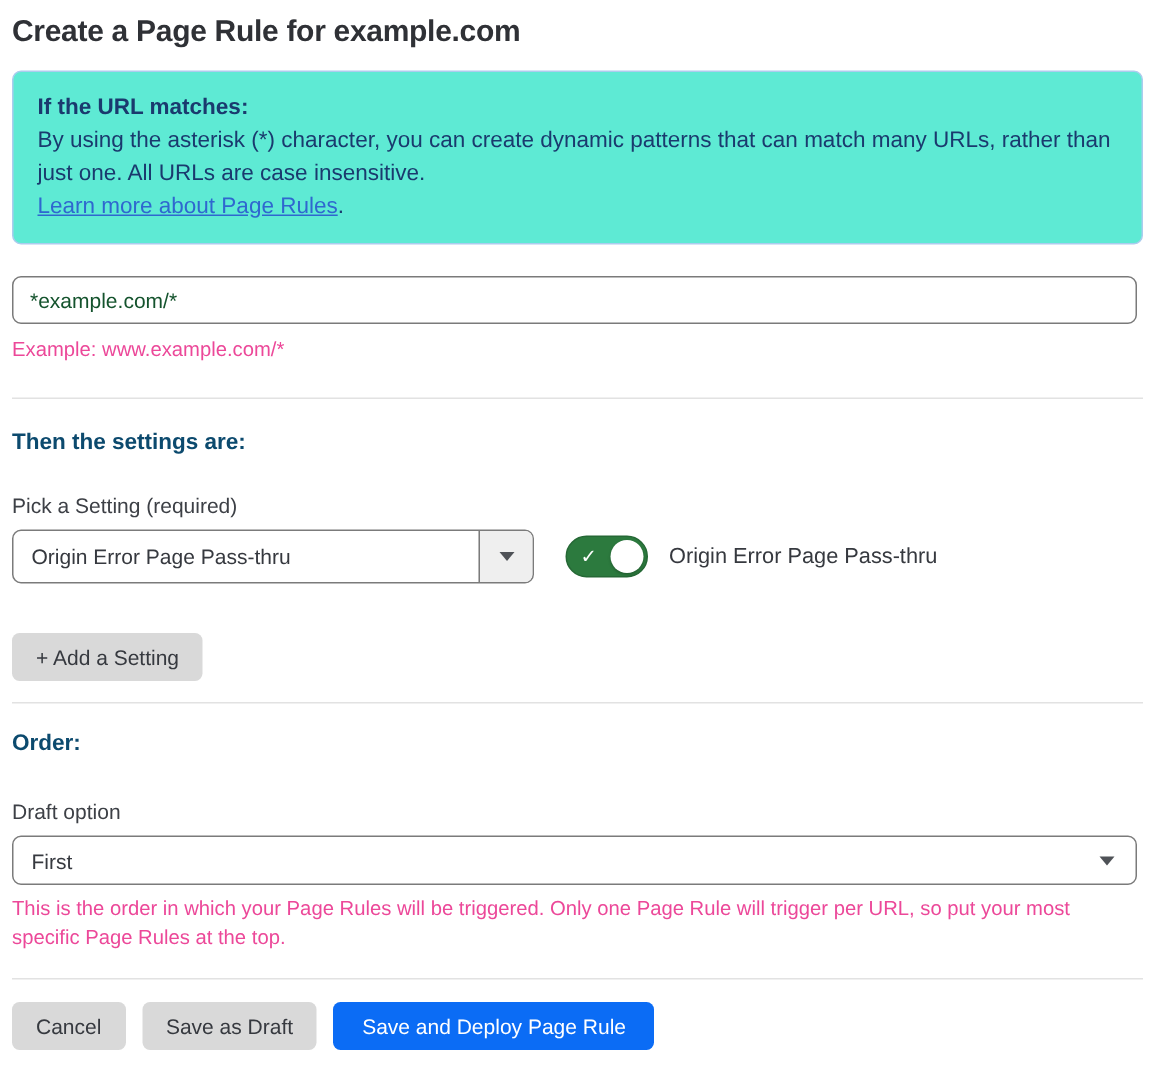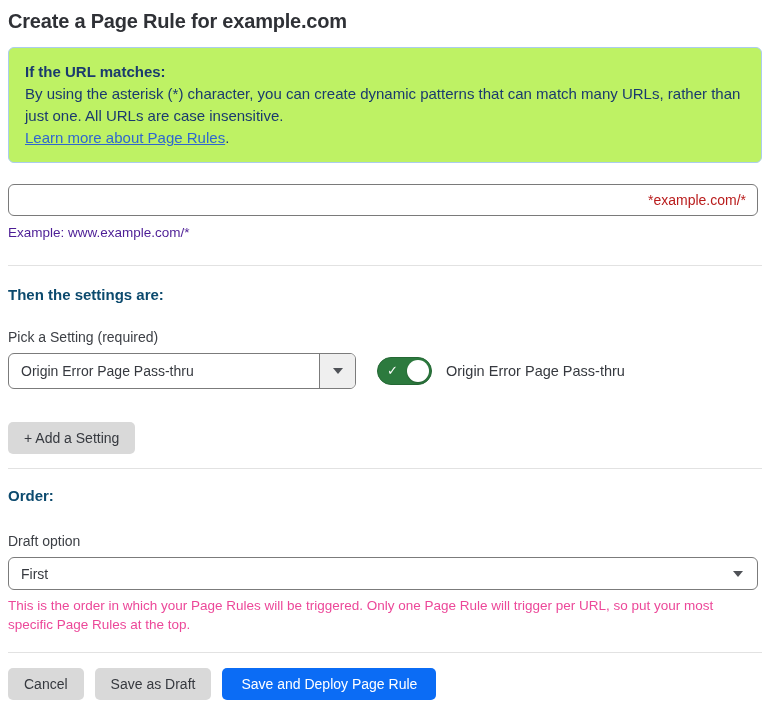--- a/index.html
+++ b/index.html
@@ -15,21 +15,21 @@
     overflow: hidden;
   }
   .page-title {
     font-size: 20px;
     font-weight: 700;
     color: #2f3136;
     margin: 2px 0 14px 0;
     letter-spacing: -0.2px;
   }
   .info-box {
-    background: #bef264;
+    background: #5eead4;
     border: 1px solid #abccee;
     border-radius: 6px;
     padding: 13px 16px;
     font-size: 15px;
     line-height: 22px;
     color: #1a3a6e;
     margin-bottom: 21px;
   }
   .info-heading { font-weight: 700; margin: 0; }
   .info-body { margin: 0; }
@@ -46,29 +46,28 @@
     margin: 0 0 8px 0;
   }
   .text-input {
     display: block;
     width: 750px;
     height: 32px;
     border: 1px solid #7a7a7a;
     border-radius: 6px;
     padding: 0 11px;
     font-size: 14px;
-    color: #b91c1c;
+    color: #14532d;
     font-family: inherit;
     background: #fff;
     outline: none;
-    text-align: right;
   }
   .helper-text {
     font-size: 13.5px;
-    color: #4c1d95;
+    color: #ec4899;
     margin: 7px 0 0 0;
     line-height: 19px;
   }
   .divider {
     border: none;
     border-top: 1px solid #e2e2e2;
     margin: 0;
   }
   .divider-url { margin-top: 23px; }
   .section-heading {

